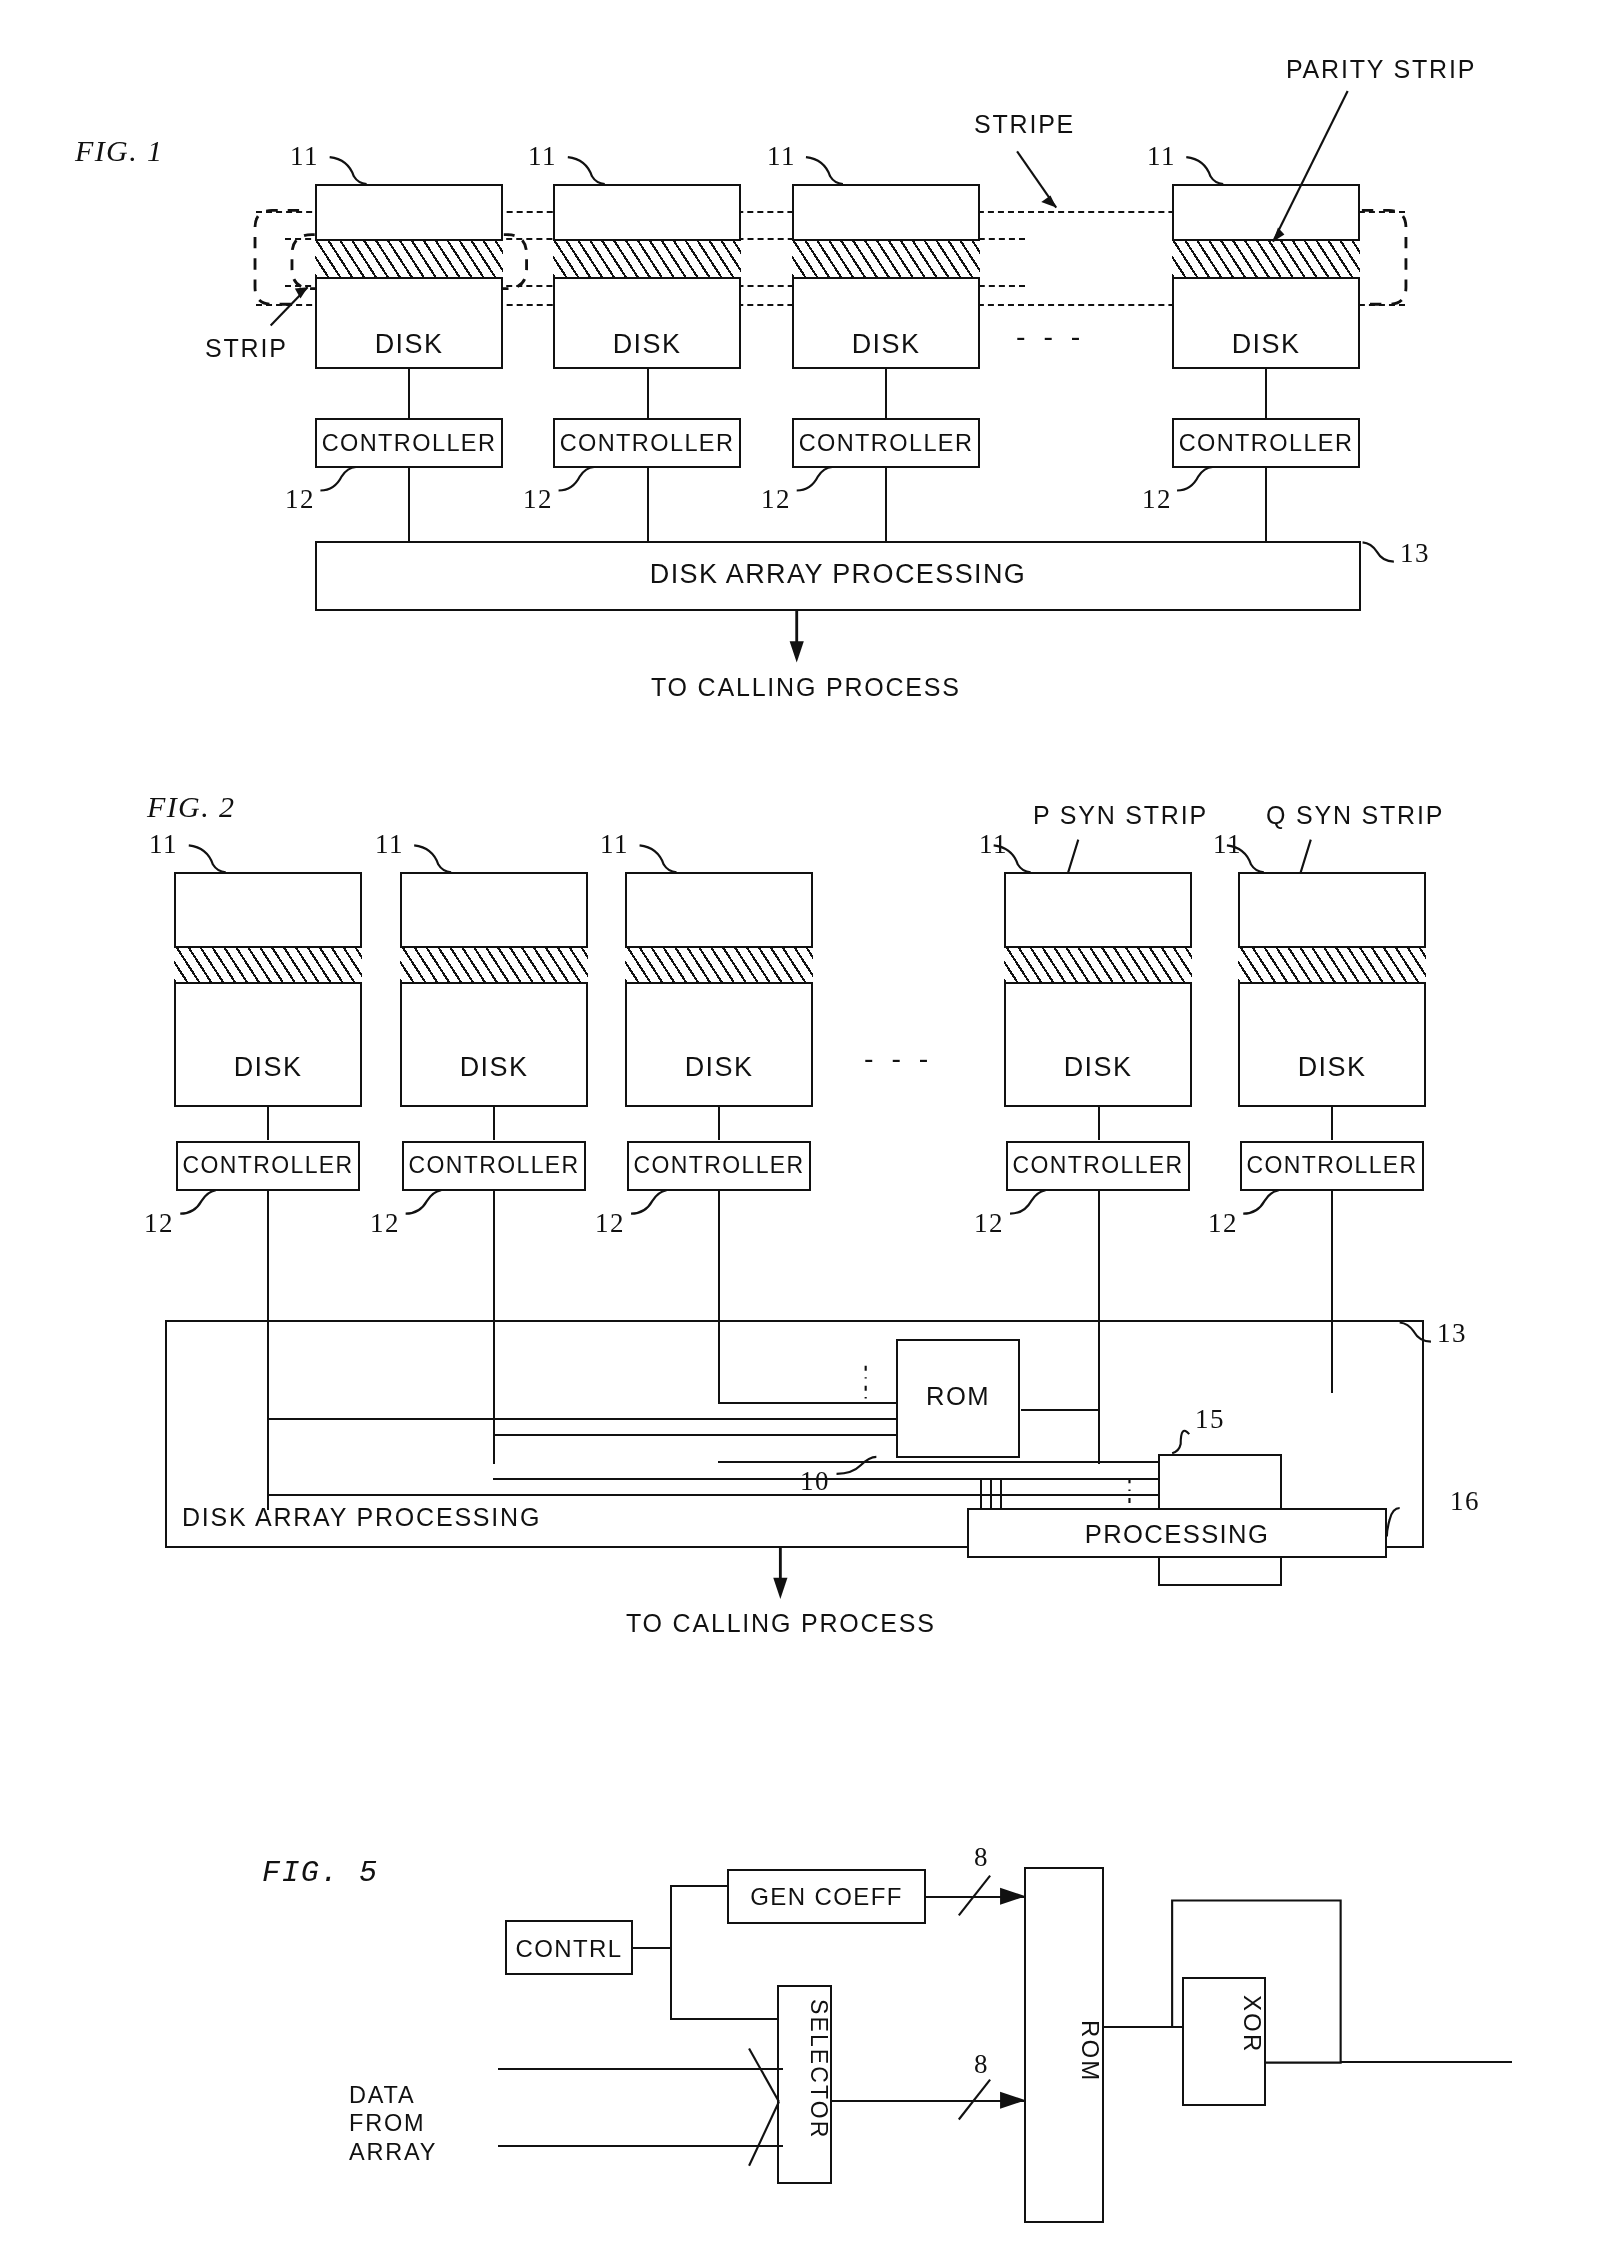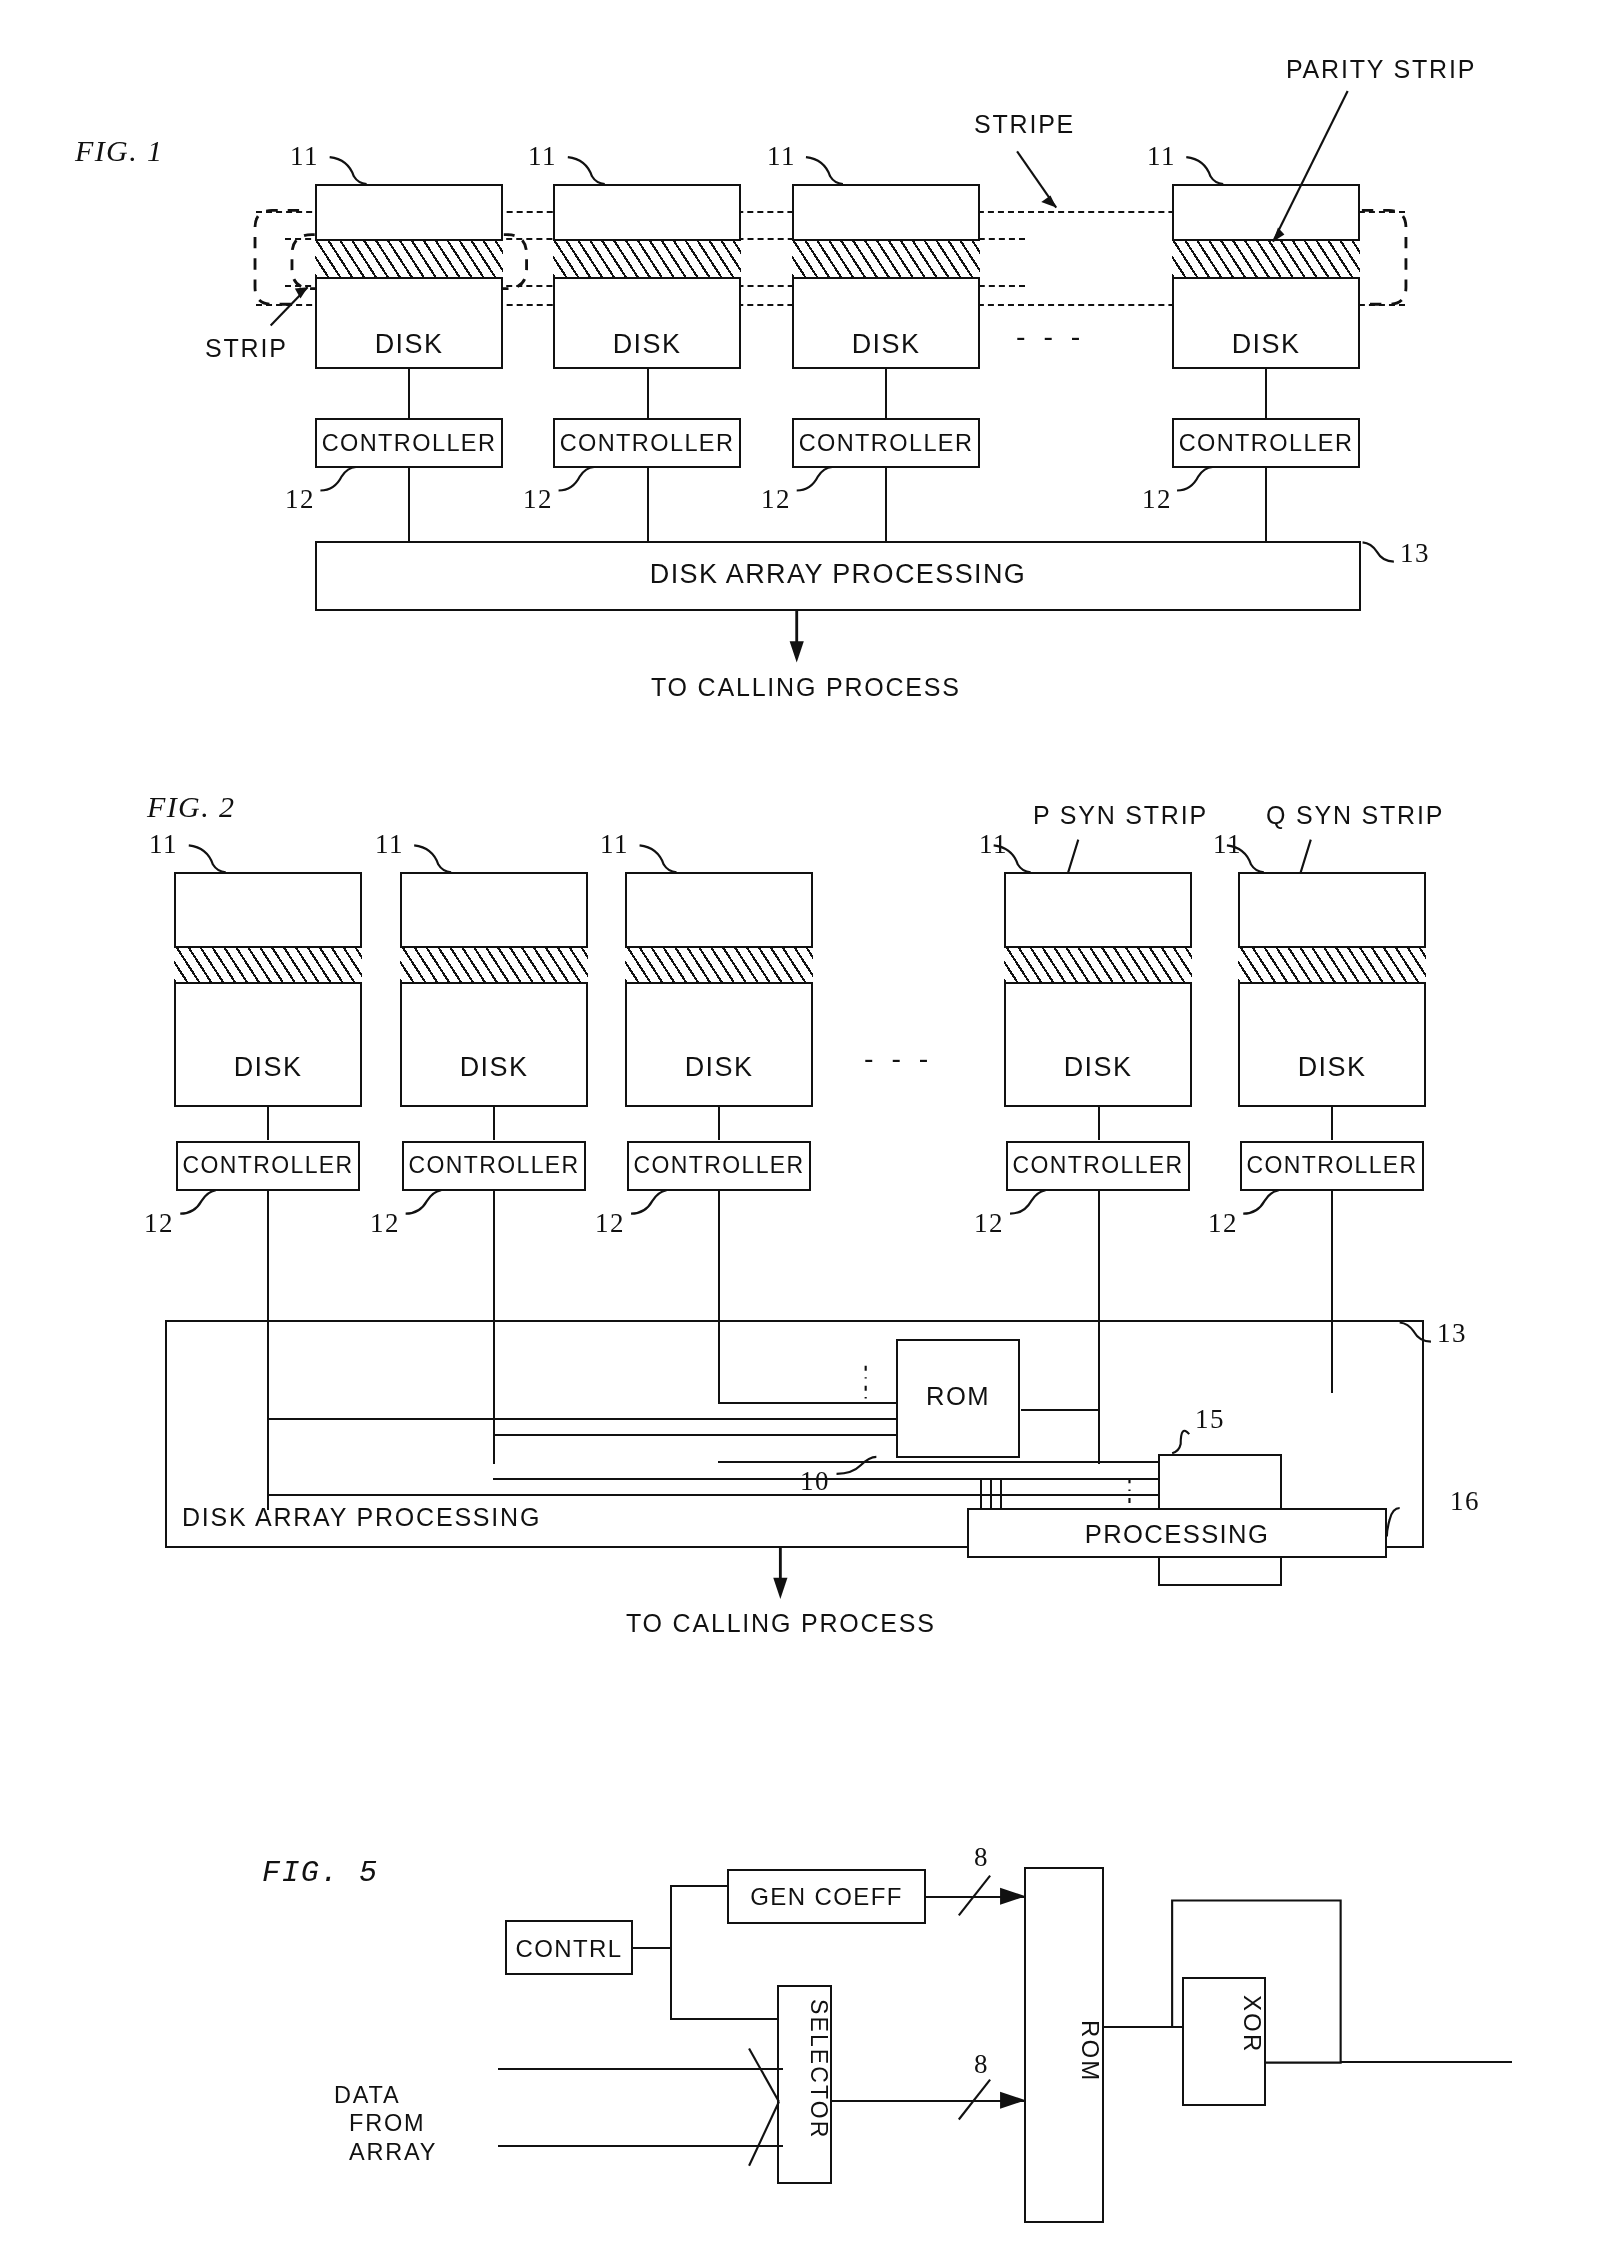--- a/index.html
+++ b/index.html
@@ -400,21 +400,21 @@
     <div class="hline3" style="left:926px;top:132px;width:98px;"></div>
     <svg style="left:0;top:0;width:1624px;height:497px;" viewBox="0 0 2283 699" width="1624" height="497">
       <line class="thin" x1="1348" y1="213" x2="1392" y2="157"></line>
       <polygon class="arrowfill" points="1442,186 1406,174 1406,198"></polygon>
     </svg>
     <div class="lbl num" style="left:974px;top:78px;font-size:27px;">8</div>
 
     <div class="boxthin" style="left:777px;top:221px;width:55px;height:199px;"></div>
     <div class="boxtxt vert" style="left:777px;top:235px;width:55px;font-size:23px;">SELECTOR</div>
 
-    <div class="lbl cap" style="left:334px;top:318px;font-size:23.5px;">DATA</div>
+    <div class="lbl cap" style="left:349px;top:318px;font-size:23.5px;">DATA</div>
     <div class="lbl cap" style="left:349px;top:346px;font-size:23.5px;">FROM</div>
     <div class="lbl cap" style="left:349px;top:375px;font-size:23.5px;">ARRAY</div>
 
     <div class="hline3" style="left:498px;top:304px;width:285px;"></div>
     <div class="hline3" style="left:498px;top:381px;width:285px;"></div>
     <svg style="left:0;top:0;width:1624px;height:497px;" viewBox="0 0 2283 699" width="1624" height="497">
       <line class="thin" x1="1053" y1="400" x2="1095" y2="475"></line>
       <line class="thin" x1="1095" y1="475" x2="1053" y2="565"></line>
     </svg>
 

